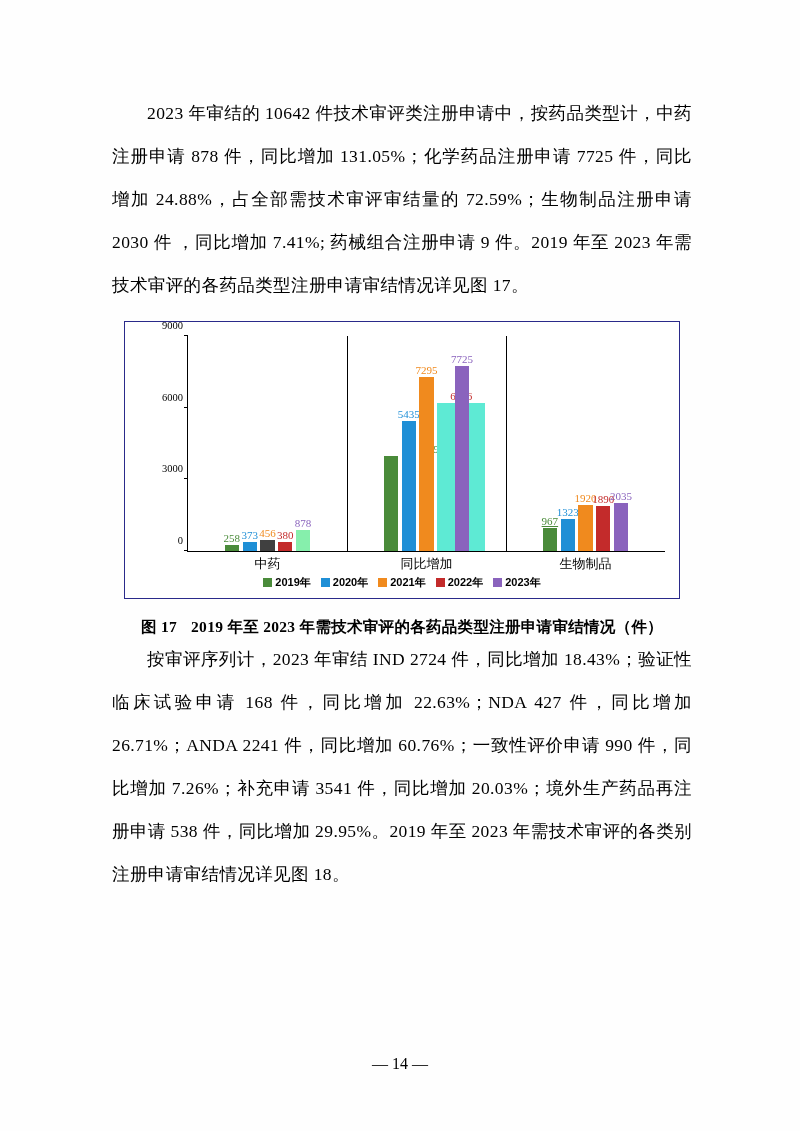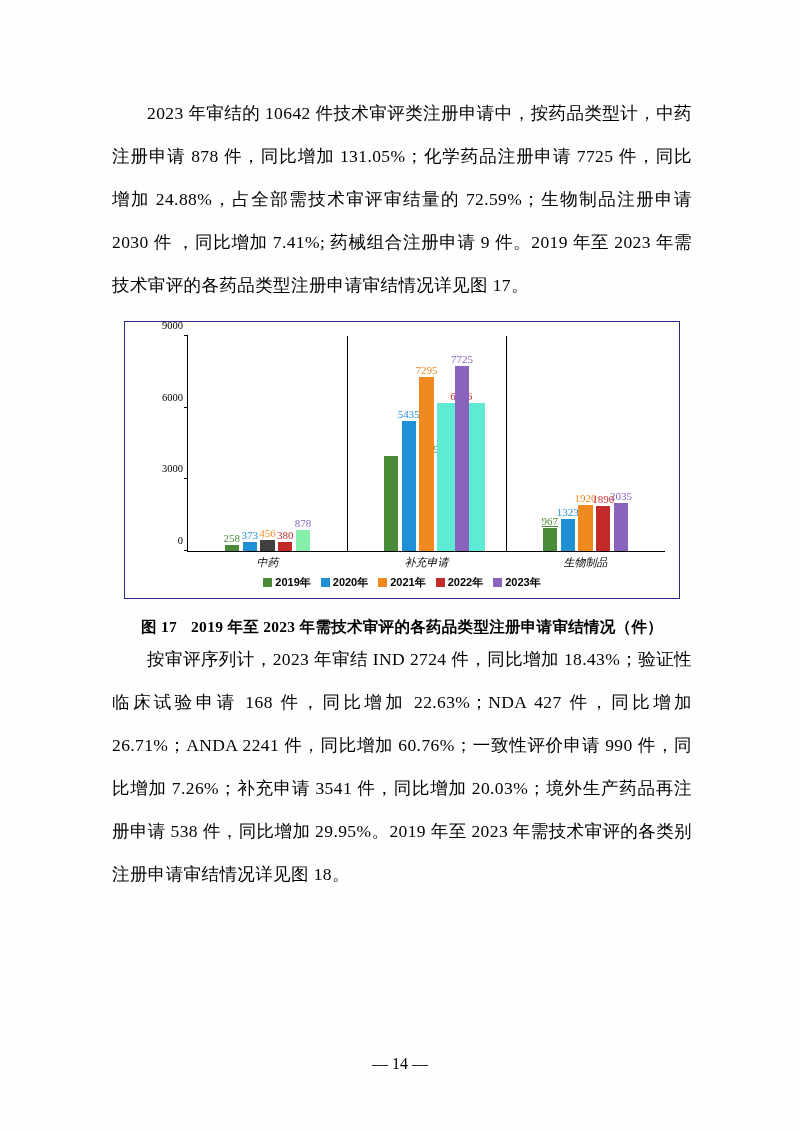--- a/index.html
+++ b/index.html
@@ -103,25 +103,24 @@
     font-size: 11px;
     white-space: nowrap;
     font-family: "Liberation Serif", "DejaVu Serif", serif;
     margin-bottom: 1px;
   }
   .grouplabel {
     position: absolute;
     top: calc(100% + 4px);
     left: 50%;
     transform: translateX(-50%);
-    font-size: 11px;
+    font-size: 13px;
     white-space: nowrap;
     font-family: "Liberation Sans", sans-serif;
     color: #000;
-    font-style: italic;
   }
   .legend {
     position: absolute;
     left: 0;
     right: 0;
     bottom: 8px;
     display: flex;
     justify-content: center;
     align-items: center;
     gap: 10px;
@@ -212,21 +211,21 @@
                 </div>
                 <div class="bar" style="left: 45.5%; width: 9%; height: 81.0556%; background: rgb(240, 138, 30);">
                   <span class="barlabel" style="color: rgb(240, 138, 30);">7295</span>
                 </div>
                 <div class="bar" style="left: 56.7%; width: 9%; height: 68.7333%; background: #5eead4; padding-left: 34px;">
                   <span class="barlabel" style="color: rgb(195, 43, 43);">6186</span>
                 </div>
                 <div class="bar" style="left: 67.9%; width: 9%; height: 85.8333%; background: rgb(138, 99, 189);">
                   <span class="barlabel" style="color: rgb(138, 99, 189);">7725</span>
                 </div>
-                <div class="grouplabel">补充申请</div>
+                <div class="grouplabel">同比增加</div>
               </div>
               <div class="group" style="left: 66.6667%; width: 33.3333%;">
                 <div class="bar" style="left: 23.1%; width: 9%; height: 10.7444%; background: rgb(74, 139, 58);">
                   <span class="barlabel" style="color: rgb(74, 139, 58); text-decoration: underline;">967</span>
                 </div>
                 <div class="bar" style="left: 34.3%; width: 9%; height: 14.7%; background: rgb(31, 143, 214);">
                   <span class="barlabel" style="color: rgb(31, 143, 214);">1323</span>
                 </div>
                 <div class="bar" style="left: 45.5%; width: 9%; height: 21.3333%; background: rgb(240, 138, 30);">
                   <span class="barlabel" style="color: rgb(240, 138, 30);">1920</span>

